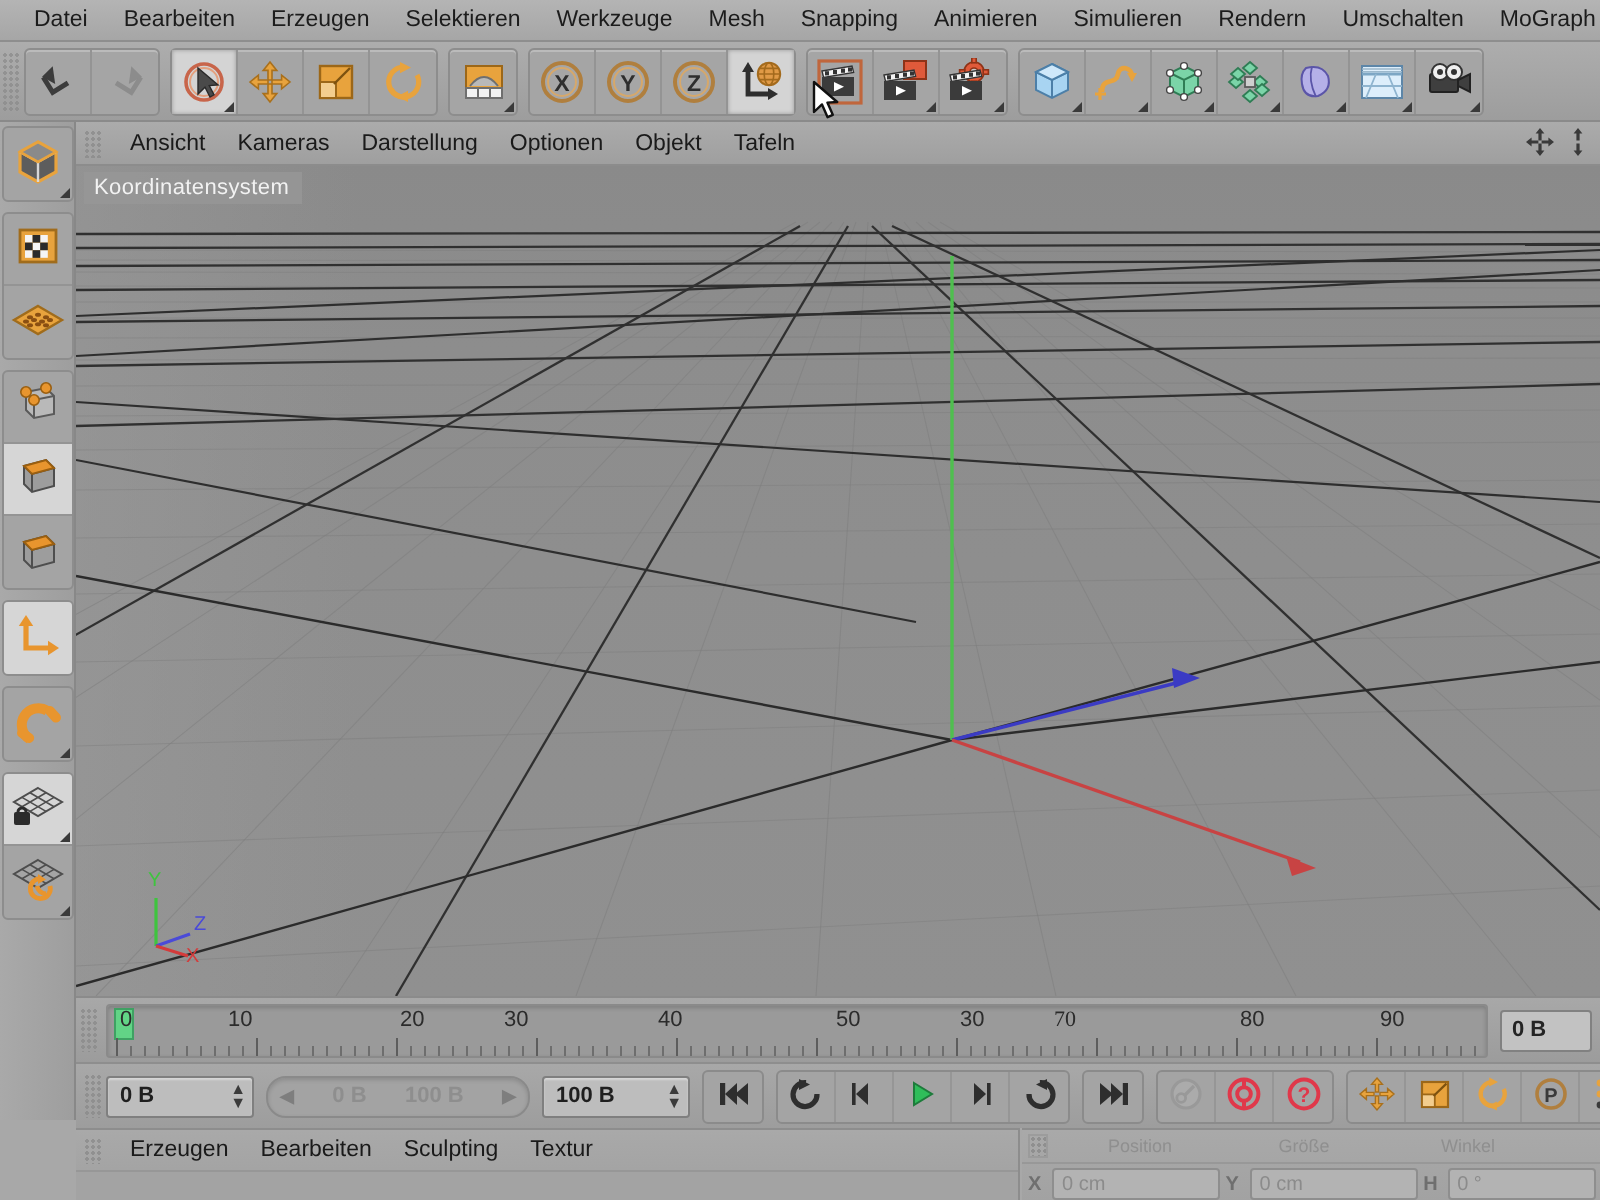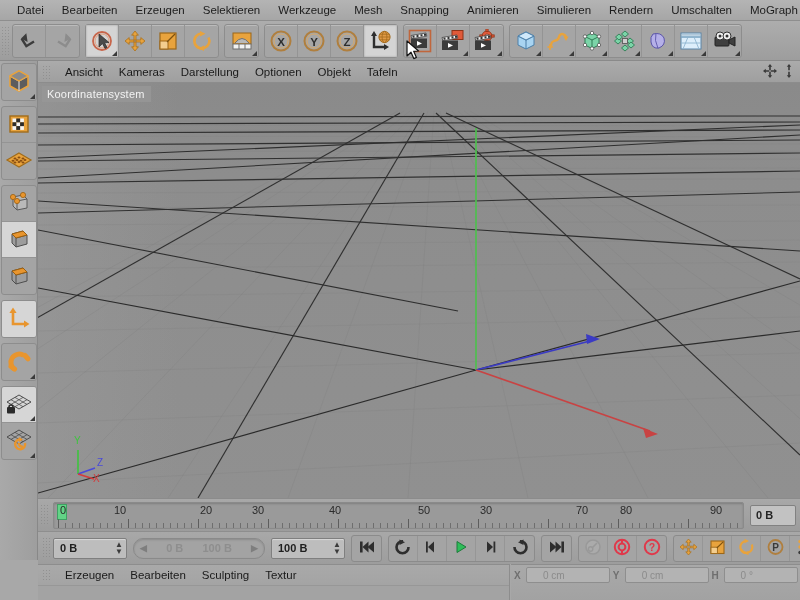--- a/index.html
+++ b/index.html
@@ -231,21 +231,21 @@
   }
   .coordhead .ch {
     font-size: 9px; color: #8f8f8f; width: 82px; text-align: center;
   }
   .coordrow { display: flex; align-items: center; padding: 2px 2px 0 3px; gap: 3px; }
   .coordrow .cl { font-size: 10px; color: #6f6f6f; font-weight: bold; width: 9px; }
   .coordrow .cf {
     position: relative; height: 16px; flex: 1 1 auto;
     background: #b3b3b3; border: 1px solid #8e8e8e; border-radius: 2px;
     font-size: 10px; color: #8b8b8b; display: flex; align-items: center;
-    padding-left: 16px;
+    padding-left: 4px;
   }
 
   
   .tooltip {
     position: absolute; left: 407px; top: 63px; width: 313px;
     background: #fdfdfd; border: 1px solid #2a2a2a;
     padding: 5px 8px 6px 8px; z-index: 40;
     box-shadow: 1px 2px 4px rgba(0,0,0,.35);
   }
   .tooltip .tt-title {
@@ -950,23 +950,23 @@
           <div class="tick min" style="left: 669px;"></div>
           <div class="tick min" style="left: 676px;"></div>
           <div class="tick min" style="left: 683px;"></div>
           <div class="tlab" style="left: 4px;">0</div>
           <div class="tlab" style="left: 58px; text-align: center;">10</div>
           <div class="tlab" style="left: 144px;">20</div>
           <div class="tlab" style="left: 196px;">30</div>
           <div class="tlab" style="left: 273px;">40</div>
           <div class="tlab" style="left: 362px;">50</div>
           <div class="tlab" style="left: 424px;">30</div>
-          <div class="tlab" style="left: 520px;">70</div>
+          <div class="tlab" style="left: 471px; font-family: Liberation Serif, serif;">70</div>
           <div class="tlab" style="left: 564px;">80</div>
-          <div class="tlab" style="left: 634px; margin-left: 20px;">90</div>
+          <div class="tlab" style="left: 634px;">90</div>
         </div>
     </div>
     <div class="tlfield">0 B</div>
   </div>
 
   <div class="transport">
     <div class="tlgrip"></div>
 
     <div class="numfield" style="width:74px">
       <span>0 B</span>
@@ -1147,20 +1147,26 @@
       <div class="mgrip"></div>
       <div class="mi">Erzeugen</div>
       <div class="mi">Bearbeiten</div>
       <div class="mi">Sculpting</div>
       <div class="mi">Textur</div>
     </div>
     <div class="matbody"></div>
   </div>
 
   <div class="coordpanel">
+    <div class="coordhead">
+      <div class="cgrip"></div>
+      <div class="ch">Position</div>
+      <div class="ch">Größe</div>
+      <div class="ch">Winkel</div>
+    </div>
     <div class="coordrow">
       <span class="cl">X</span>
       <span class="cf">0 cm</span>
       <span class="cl">Y</span>
       <span class="cf">0 cm</span>
       <span class="cl">H</span>
       <span class="cf">0 °</span>
     </div>
   </div>
 

